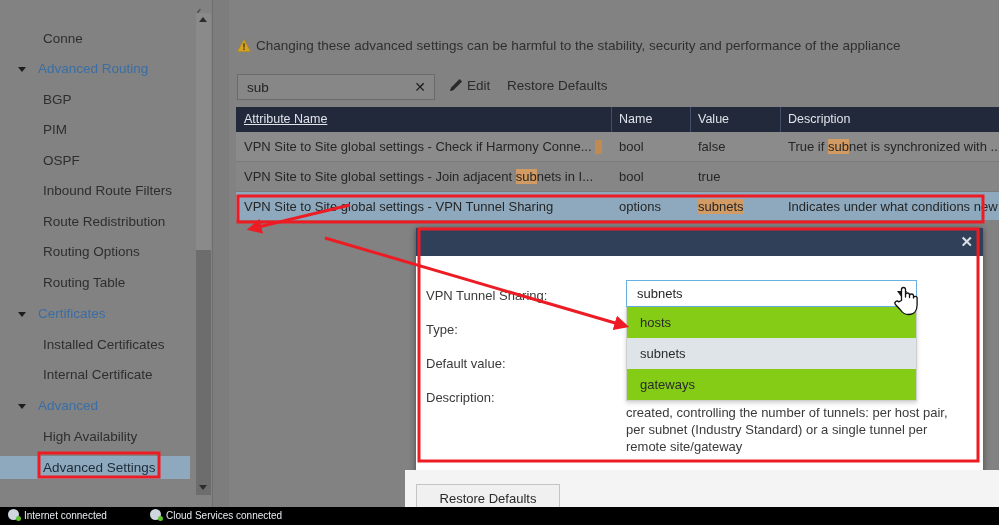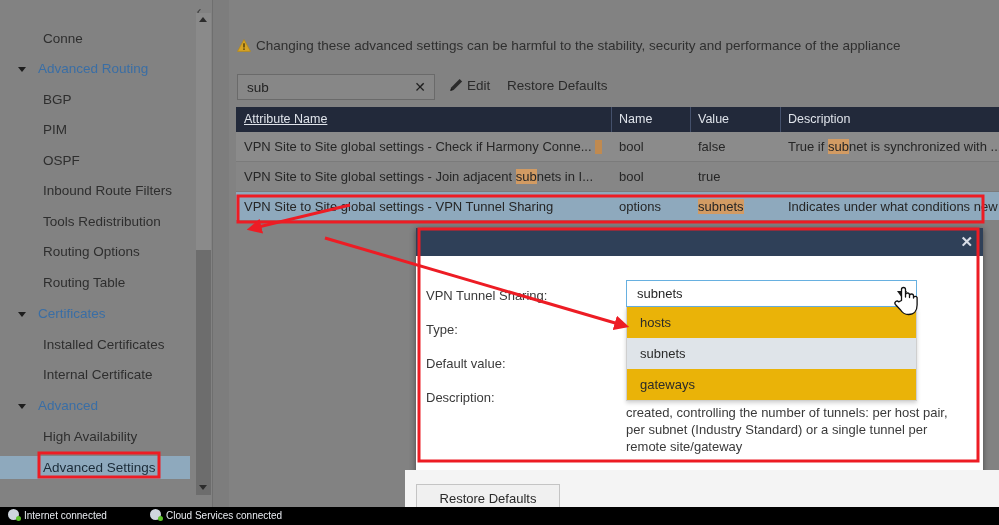--- a/index.html
+++ b/index.html
@@ -319,21 +319,21 @@
     right: 9px; top: 10px;
     width: 0; height: 0;
     border-left: 5px solid transparent;
     border-right: 5px solid transparent;
     border-top: 7px solid #1a1a1a;
   }
   #option-list {
     position: absolute;
     left: 210px; top: 51px;
     width: 291px;
-    background: #eab308;
+    background: #84cc16;
     border: 1px solid #cfcfcf;
     border-top: none;
     box-sizing: border-box;
     box-shadow: 0 2px 4px rgba(0,0,0,0.18);
   }
   .option {
     height: 31px;
     line-height: 31px;
     padding-left: 13px;
     font-size: 13px;
@@ -469,21 +469,21 @@
         <div class="nav-item nav-leaf" style="top: 118px;">
           <span class="nav-label">PIM</span>
         </div>
         <div class="nav-item nav-leaf" style="top: 149px;">
           <span class="nav-label">OSPF</span>
         </div>
         <div class="nav-item nav-leaf" style="top: 179px;">
           <span class="nav-label">Inbound Route Filters</span>
         </div>
         <div class="nav-item nav-leaf" style="top: 210px;">
-          <span class="nav-label">Tools Redistribution</span>
+          <span class="nav-label">Route Redistribution</span>
         </div>
         <div class="nav-item nav-leaf" style="top: 240px;">
           <span class="nav-label">Routing Options</span>
         </div>
         <div class="nav-item nav-leaf" style="top: 271px;">
           <span class="nav-label">Routing Table</span>
         </div>
         <div class="nav-item nav-group" style="top: 302px;">
           <span class="nav-caret"></span>
           <span class="nav-label">Certificates</span>

